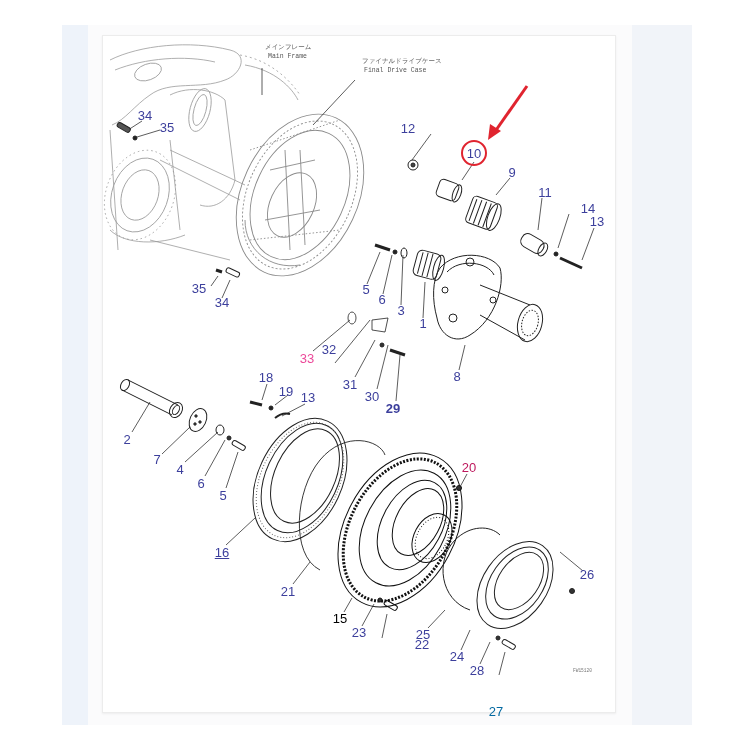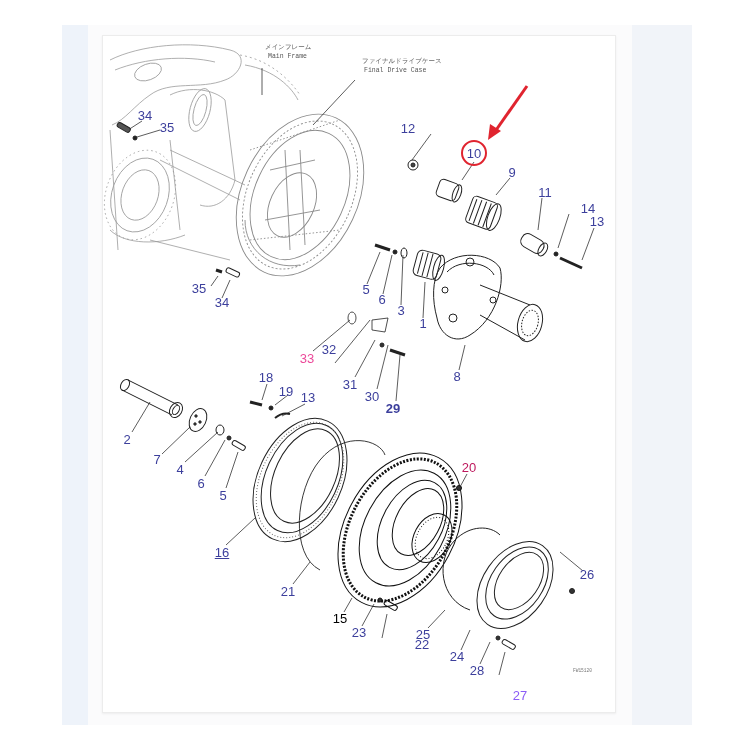--- a/index.html
+++ b/index.html
@@ -230,14 +230,14 @@
     <div class="callout" style="left: 469px; top: 468px; color: #be185d;">20</div>
     <div class="callout" style="left: 222px; top: 553px; color: rgb(60, 63, 156); text-decoration: underline;">16</div>
     <div class="callout" style="left: 288px; top: 592px; color: rgb(60, 63, 156);">21</div>
     <div class="callout" style="left: 587px; top: 575px; color: rgb(60, 63, 156);">26</div>
     <div class="callout" style="left: 340px; top: 619px; color: #000000;">15</div>
     <div class="callout" style="left: 359px; top: 633px; color: rgb(60, 63, 156);">23</div>
     <div class="callout" style="left: 378px; top: 645px; color: rgb(60, 63, 156); margin-left: 44px;">22</div>
     <div class="callout" style="left: 423px; top: 635px; color: rgb(60, 63, 156); text-align: right;">25</div>
     <div class="callout" style="left: 457px; top: 657px; color: rgb(60, 63, 156);">24</div>
     <div class="callout" style="left: 477px; top: 671px; color: rgb(60, 63, 156);">28</div>
-    <div class="callout" style="left: 496px; top: 696px; color: #8b5cf6; margin-left: 24px;">27</div>
+    <div class="callout" style="left: 496px; top: 712px; color: #0369a1;">27</div>
   </div>
 
 </body></html>

